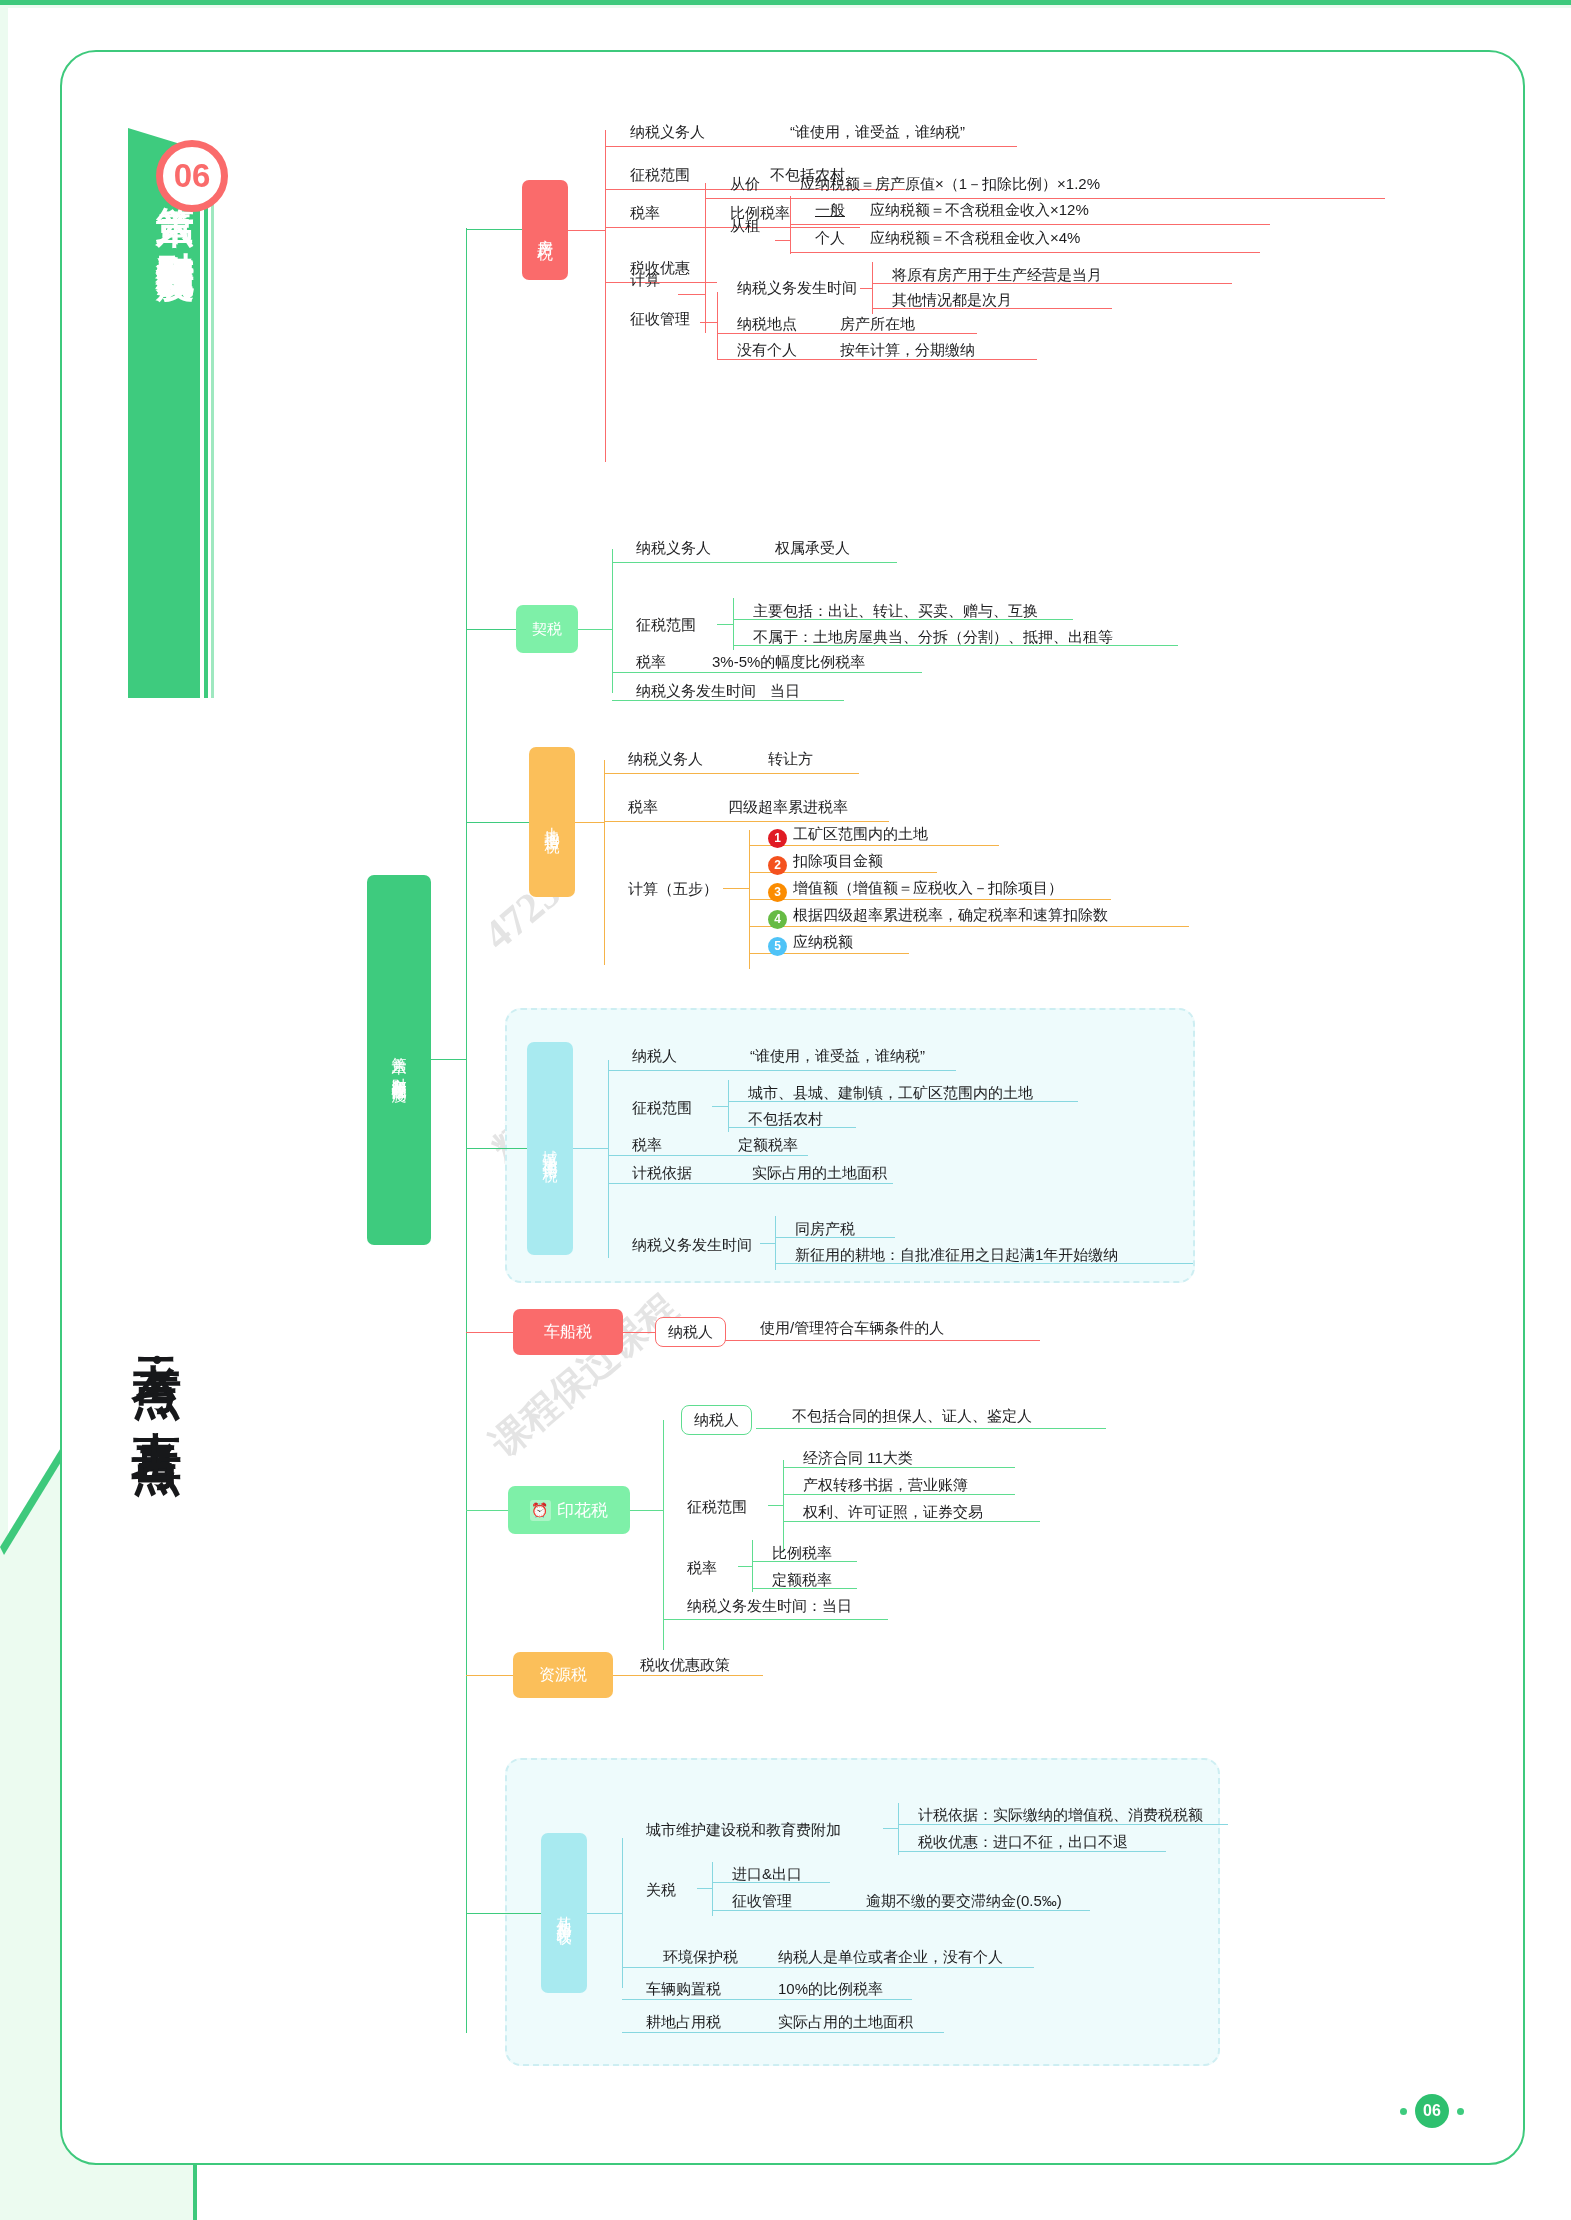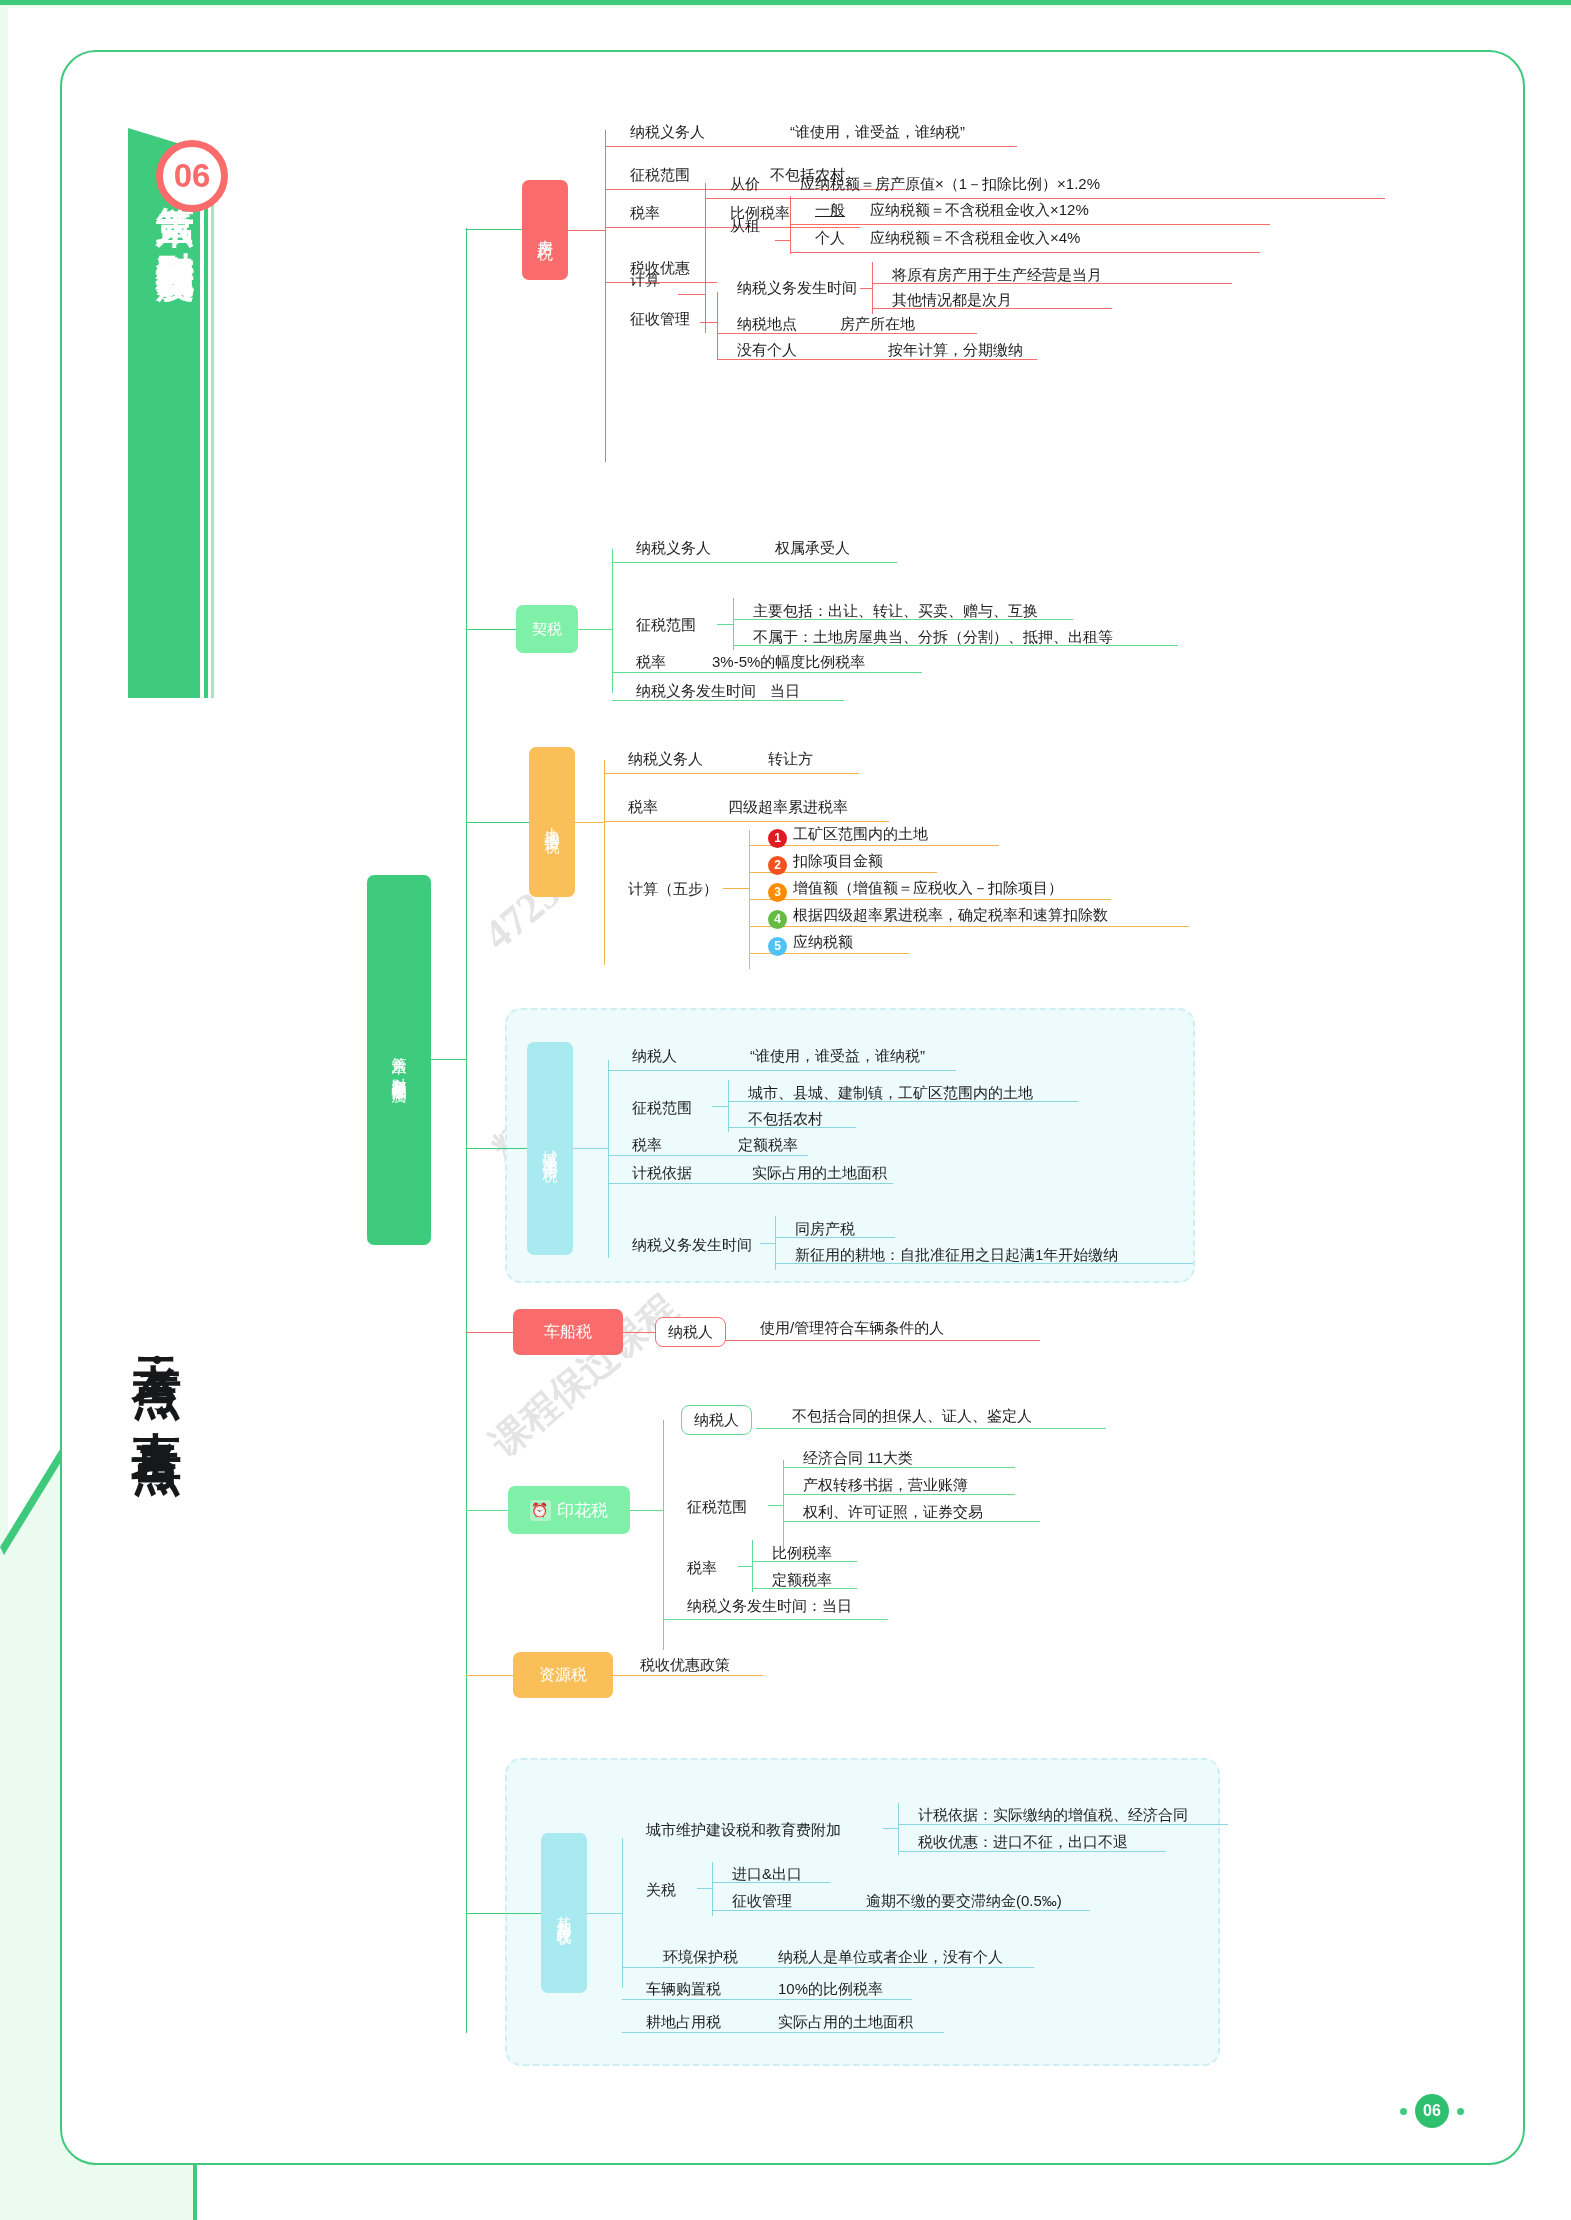--- a/index.html
+++ b/index.html
@@ -282,21 +282,21 @@
   <div class="leaf" style="left:892px; top:265px;">将原有房产用于生产经营是当月</div>
   <div class="ln hl" style="left:872px; top:283px; width:360px; border-color:#fa6b6b;"></div>
   <div class="leaf" style="left:892px; top:290px;">其他情况都是次月</div>
   <div class="ln hl" style="left:872px; top:308px; width:240px; border-color:#fa6b6b;"></div>
 
   <div class="leaf" style="left:737px; top:314px;">纳税地点</div>
   <div class="leaf" style="left:840px; top:314px;">房产所在地</div>
   <div class="ln hl" style="left:717px; top:333px; width:260px; border-color:#fa6b6b;"></div>
 
   <div class="leaf" style="left:737px; top:340px;">没有个人</div>
-  <div class="leaf" style="left:840px; top:340px;margin-left:48px;">按年计算，分期缴纳</div>
+  <div class="leaf" style="left:840px; top:340px;">按年计算，分期缴纳</div>
   <div class="ln hl" style="left:717px; top:359px; width:320px; border-color:#fa6b6b;"></div>
 
   <div class="catnode" style="left:516px; top:605px; width:62px; height:48px; background:#7ef0a8; font-size:15px;">契税</div>
   <div class="ln hl" style="left:466px; top:629px; width:50px; border-color:#3ecb7e;"></div>
 
   <div class="ln vl" style="left:612px; top:549px; height:144px; border-color:#5fdd90;"></div>
   <div class="ln hl" style="left:578px; top:629px; width:35px; border-color:#5fdd90;"></div>
 
   <div class="leaf" style="left:636px; top:538px;">纳税义务人</div>
   <div class="leaf" style="left:775px; top:538px;">权属承受人</div>
@@ -446,21 +446,21 @@
   <div class="wavypanel" style="left:505px; top:1758px; width:715px; height:308px; background:#eefbfc; border:2px dashed #cdeef2;"></div>
   <div class="catnode vert" style="left:541px; top:1833px; width:46px; height:160px; background:#a8eaf0; font-size:15px;">其他相关税收</div>
   <div class="ln hl" style="left:466px; top:1913px; width:75px; border-color:#3ecb7e;"></div>
 
   <div class="ln vl" style="left:622px; top:1838px; height:150px; border-color:#87d7e0;"></div>
   <div class="ln hl" style="left:587px; top:1913px; width:36px; border-color:#87d7e0;"></div>
 
   <div class="leaf" style="left:646px; top:1820px;">城市维护建设税和教育费附加</div>
   <div class="ln vl" style="left:898px; top:1803px; height:52px; border-color:#87d7e0;"></div>
   <div class="ln hl" style="left:883px; top:1828px; width:16px; border-color:#87d7e0;"></div>
-  <div class="leaf" style="left:918px; top:1805px;">计税依据：实际缴纳的增值税、经济合同</div>
+  <div class="leaf" style="left:918px; top:1805px;">计税依据：实际缴纳的增值税、消费税税额</div>
   <div class="ln hl" style="left:898px; top:1824px; width:330px; border-color:#87d7e0;"></div>
   <div class="leaf" style="left:918px; top:1832px;">税收优惠：进口不征，出口不退</div>
   <div class="ln hl" style="left:898px; top:1851px; width:268px; border-color:#87d7e0;"></div>
 
   <div class="leaf" style="left:646px; top:1880px;">关税</div>
   <div class="ln vl" style="left:712px; top:1862px; height:54px; border-color:#87d7e0;"></div>
   <div class="ln hl" style="left:697px; top:1888px; width:16px; border-color:#87d7e0;"></div>
   <div class="leaf" style="left:732px; top:1864px;">进口&amp;出口</div>
   <div class="ln hl" style="left:712px; top:1882px; width:118px; border-color:#87d7e0;"></div>
   <div class="leaf" style="left:732px; top:1891px;">征收管理</div>

